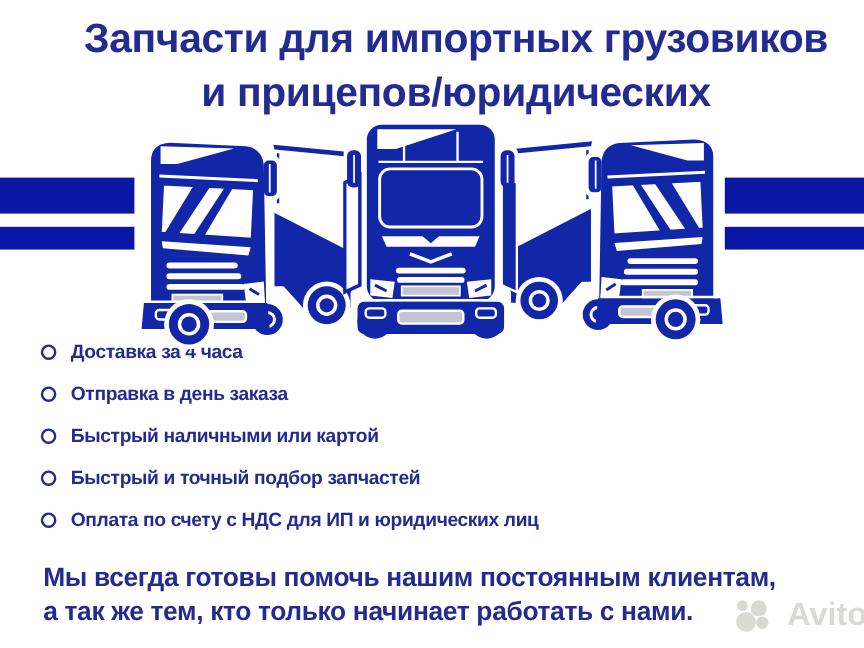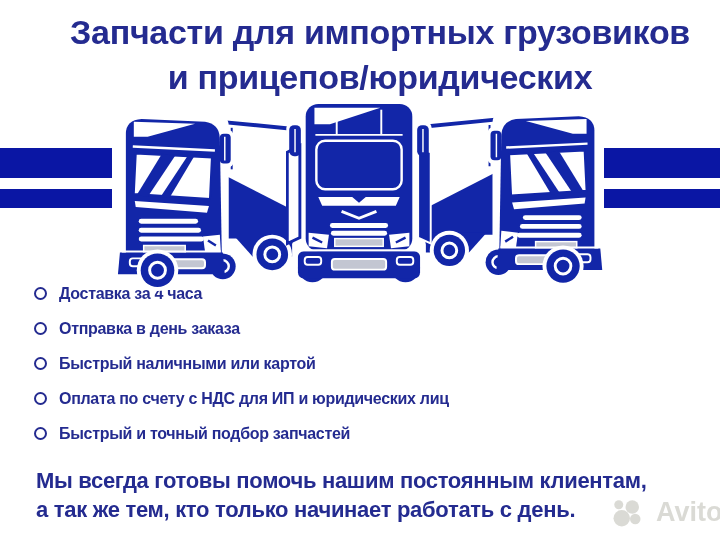--- a/index.html
+++ b/index.html
@@ -172,31 +172,31 @@
     <li>
       <span class="dot"></span>
       <span>Отправка в день заказа</span>
     </li>
     <li>
       <span class="dot"></span>
       <span>Быстрый наличными или картой</span>
     </li>
     <li>
       <span class="dot"></span>
+      <span>Быстрый и точный подбор запчастей</span>
+    </li>
+    <li>
+      <span class="dot"></span>
       <span>Оплата по счету с НДС для ИП и юридических лиц</span>
-    </li>
-    <li>
-      <span class="dot"></span>
-      <span>Быстрый и точный подбор запчастей</span>
     </li>
   </ul>
 
   <div class="footer">
     <div>Мы всегда готовы помочь нашим постоянным клиентам,</div>
-    <div>а так же тем, кто только начинает работать с день.</div>
+    <div>а так же тем, кто только начинает работать с нами.</div>
   </div>
 
   <div class="watermark">
     <svg width="30" height="30" viewBox="0 0 40 40">
       <circle cx="9" cy="9" r="6" fill="#d9d9d3"></circle>
       <circle cx="27" cy="12" r="9" fill="#d9d9d3"></circle>
       <circle cx="13" cy="27" r="11" fill="#d9d9d3"></circle>
       <circle cx="31" cy="28" r="7" fill="#d9d9d3"></circle>
     </svg>
     <span>Avito</span>

